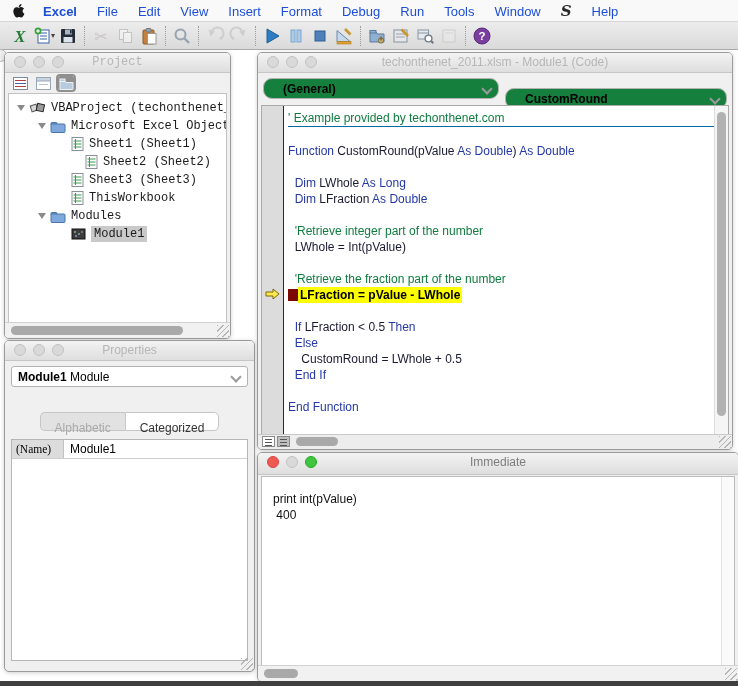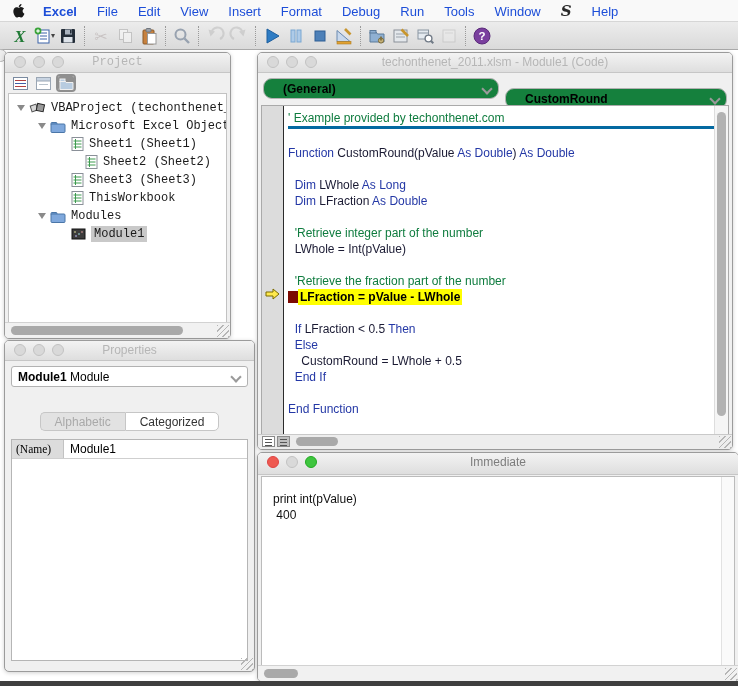--- a/index.html
+++ b/index.html
@@ -49,38 +49,38 @@
   .tree-ic{margin-right:5px;flex:none;display:flex;}
   .tree-label.selected{background:#c9c9c9;padding:1px 3px;}
   
   #properties{left:4px;top:340px;width:251px;height:332px;}
   .prop-dd{position:absolute;left:6px;right:6px;top:25px;height:21px;background:#fff;
            border:1px solid #b2b2b2;border-radius:3px;display:flex;align-items:center;
            padding-left:6px;font-size:12px;box-sizing:border-box;}
   .chev{position:absolute;right:7px;top:6px;width:6px;height:6px;border-right:2px solid #9a9a9a;
         border-bottom:2px solid #9a9a9a;transform:rotate(45deg);}
   .tabs{position:absolute;left:0;right:0;top:71px;display:flex;justify-content:center;}
-  .tab{height:19px;line-height:19px;font-size:12px;padding:0 14px;border:1px solid #c6c6c6;box-sizing:border-box;}
+  .tab{height:19px;line-height:19px;font-size:12px;padding:6px 14px;border:1px solid #c6c6c6;box-sizing:border-box;}
   .tab.dim{background:#e2e2e2;color:#a9a9a9;border-radius:5px 0 0 5px;border-right:none;}
   .tab.lit{background:#fff;color:#333;border-radius:0 5px 5px 0;}
   .grid{position:absolute;left:6px;right:6px;top:98px;bottom:10px;background:#fff;border:1px solid #b5b5b5;}
   .grid-row{display:flex;height:18px;border-bottom:1px solid #cfcfcf;font-size:12px;align-items:center;}
   .grid-name{width:52px;flex:none;background:#dcdcdc;border-right:1px solid #c2c2c2;height:100%;
              display:flex;align-items:center;padding-left:4px;box-sizing:border-box;font-size:11.5px;font-family:Liberation Serif, serif;}
   .grid-val{padding-left:6px;}
   
   #codewin{left:257px;top:52px;width:476px;height:398px;}
   .dd{position:absolute;top:25px;height:21px;background:#15803d;border:1px solid #b2b2b2;border-radius:9px;
       display:flex;align-items:center;padding-left:19px;font-size:12px;font-weight:bold;box-sizing:border-box;}
   #dd-general{left:5px;width:236px;} #dd-proc{left:247px;right:5px;margin-top:10px;}
   .code-box{position:absolute;left:3px;right:3px;top:52px;bottom:14px;background:#fff;border:1px solid #aaa;overflow:hidden;}
   .code-margin{position:absolute;left:0;top:0;bottom:0;width:21px;background:#dcdcdc;border-right:1px solid #2b2b2b;}
   #code-lines{position:absolute;left:26px;right:14px;top:4px;font-size:12px;line-height:16px;}
   .code-line{height:16px;white-space:pre;}
-  .code-line.separated{border-bottom:3px solid #0369a1;}
+  .code-line.separated{border-bottom:1px solid #0369a1;}
   .bp{display:inline-block;width:10px;height:12px;background:#7c0a02;vertical-align:-2px;}
   .hl{background:#ffff00;font-weight:bold;padding:1px 2px;}
   .vscroll{position:absolute;right:0;top:0;bottom:0;width:13px;background:#f5f5f5;border-left:1px solid #ddd;}
   .vthumb{position:absolute;left:2px;width:9px;border-radius:5px;background:#b2b2b2;top:6px;bottom:18px;}
   .code-bottom{position:absolute;left:0;right:0;bottom:0;height:14px;background:#ededed;border-top:1px solid #c9c9c9;}
   .view-ic{position:absolute;top:1px;width:13px;height:11px;border:1px solid #8a8a8a;background:#fff;box-sizing:border-box;
            background-image:repeating-linear-gradient(#555 0 1px,transparent 1px 3px);background-size:7px 9px;background-position:2px 2px;background-repeat:no-repeat;}
   .view-ic.pressed{background-color:#bfbfbf;}
   
   #immediate{left:257px;top:452px;width:482px;height:230px;}

